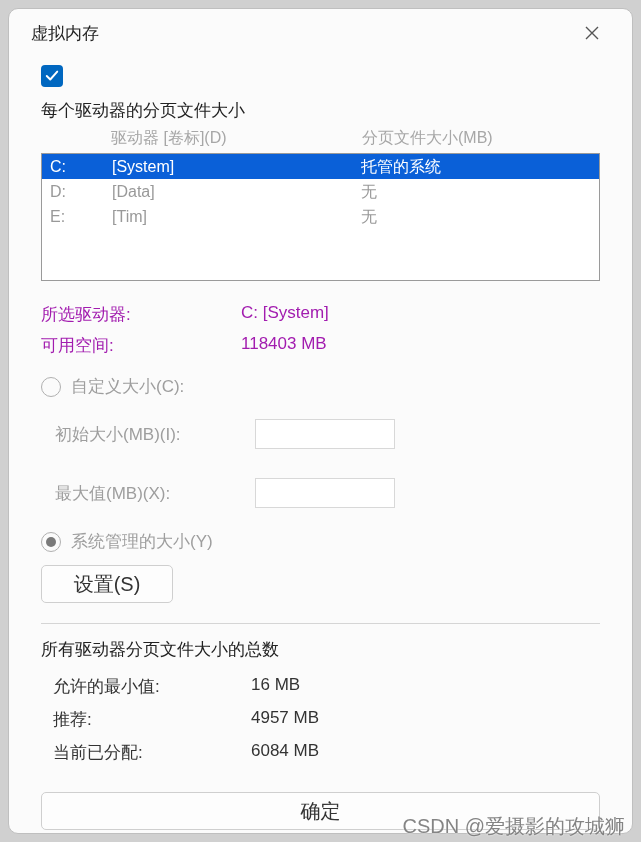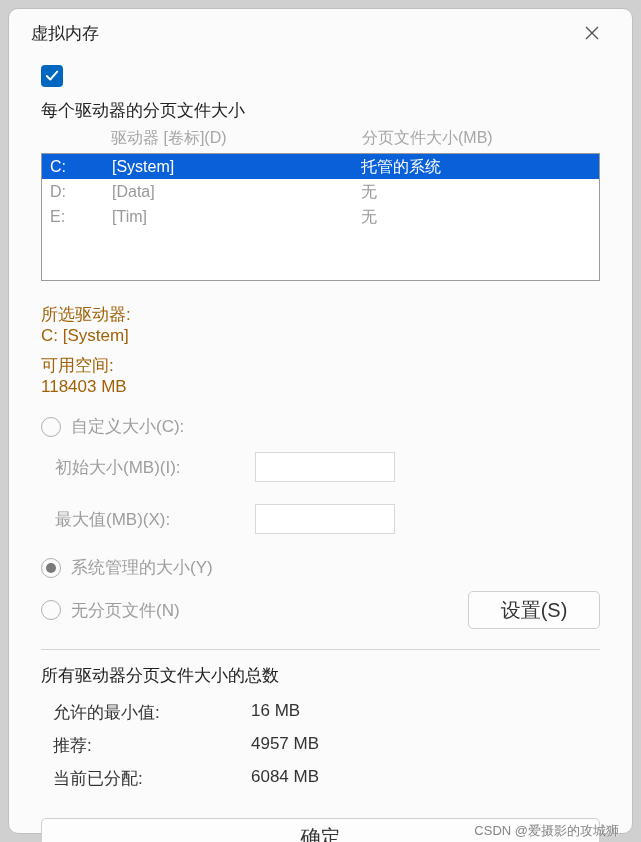--- a/index.html
+++ b/index.html
@@ -86,22 +86,21 @@
       background: #0a60d8;
       color: #fff;
     }
     .lr-drive { width: 62px; }
     .lr-label { flex: 1; }
     .lr-size { width: 230px; }
     .info-row {
       display: flex;
       margin-bottom: 8px;
       font-size: 17px;
-      color: #a16207;
-      flex-direction: column;
+      color: #a21caf;
     }
     .info-label { width: 200px; }
     .info-value { flex: 1; }
     .radio-row {
       display: flex;
       align-items: center;
       gap: 10px;
       margin: 10px 0 8px 0;
     }
     .radio {
@@ -114,21 +113,21 @@
       content: "";
       width: 10px; height: 10px;
       background: #7a7a7a;
       border-radius: 50%;
     }
     .radio-label { font-size: 17px; color: #333; }
     .radio-label.disabled { color: #9e9e9e; }
     .input-row {
       display: flex;
       align-items: center;
-      margin: 6px 0 6px 14px;
+      margin: 13px 0 6px 14px;
     }
     .input-label { width: 200px; color: #9e9e9e; font-size: 17px; }
     .text-input {
       width: 140px; height: 30px;
       border: 1px solid #d8d8d8;
       background: #fff;
       padding: 0 6px;
       font-size: 15px;
     }
     .set-row {
@@ -165,23 +164,23 @@
     .totals-value { flex: 1; }
     .footer-buttons {
       display: flex;
       justify-content: flex-end;
       gap: 16px;
       margin-top: 18px;
       flex-direction: column;
     }
     .watermark {
       position: absolute;
-      bottom: 2px; right: 22px;
+      bottom: 2px; right: 16px;
       color: rgba(110,110,110,0.85);
-      font-size: 13px;
+      font-size: 20px;
       text-shadow: 0 0 2px #fff;
       pointer-events: none;
       text-align: right;
     }
   </style>
 </head>
 <body>
 
 <div class="window">
   <div class="titlebar">
@@ -252,24 +251,20 @@
       <span class="input-label">最大值(MB)(X):</span>
       <input class="text-input" disabled="" value="" style="">
     </div>
 
     <div class="radio-row" style="margin-top:16px">
       <div class="radio selected"></div>
       <span class="radio-label disabled">系统管理的大小(Y)</span>
     </div>
 
     <div class="set-row">
-      <div style="display:flex;align-items:center;gap:10px">
-        <div class="radio"></div>
-        <span class="radio-label disabled">无分页文件(N)</span>
-      </div>
       <div class="btn">设置(S)</div>
     </div>
 
     <hr class="divider">
 
     <div class="totals-title">所有驱动器分页文件大小的总数</div>
     <div class="totals-row">
       <span class="totals-label">允许的最小值:</span>
       <span class="totals-value">16 MB</span>
     </div>

